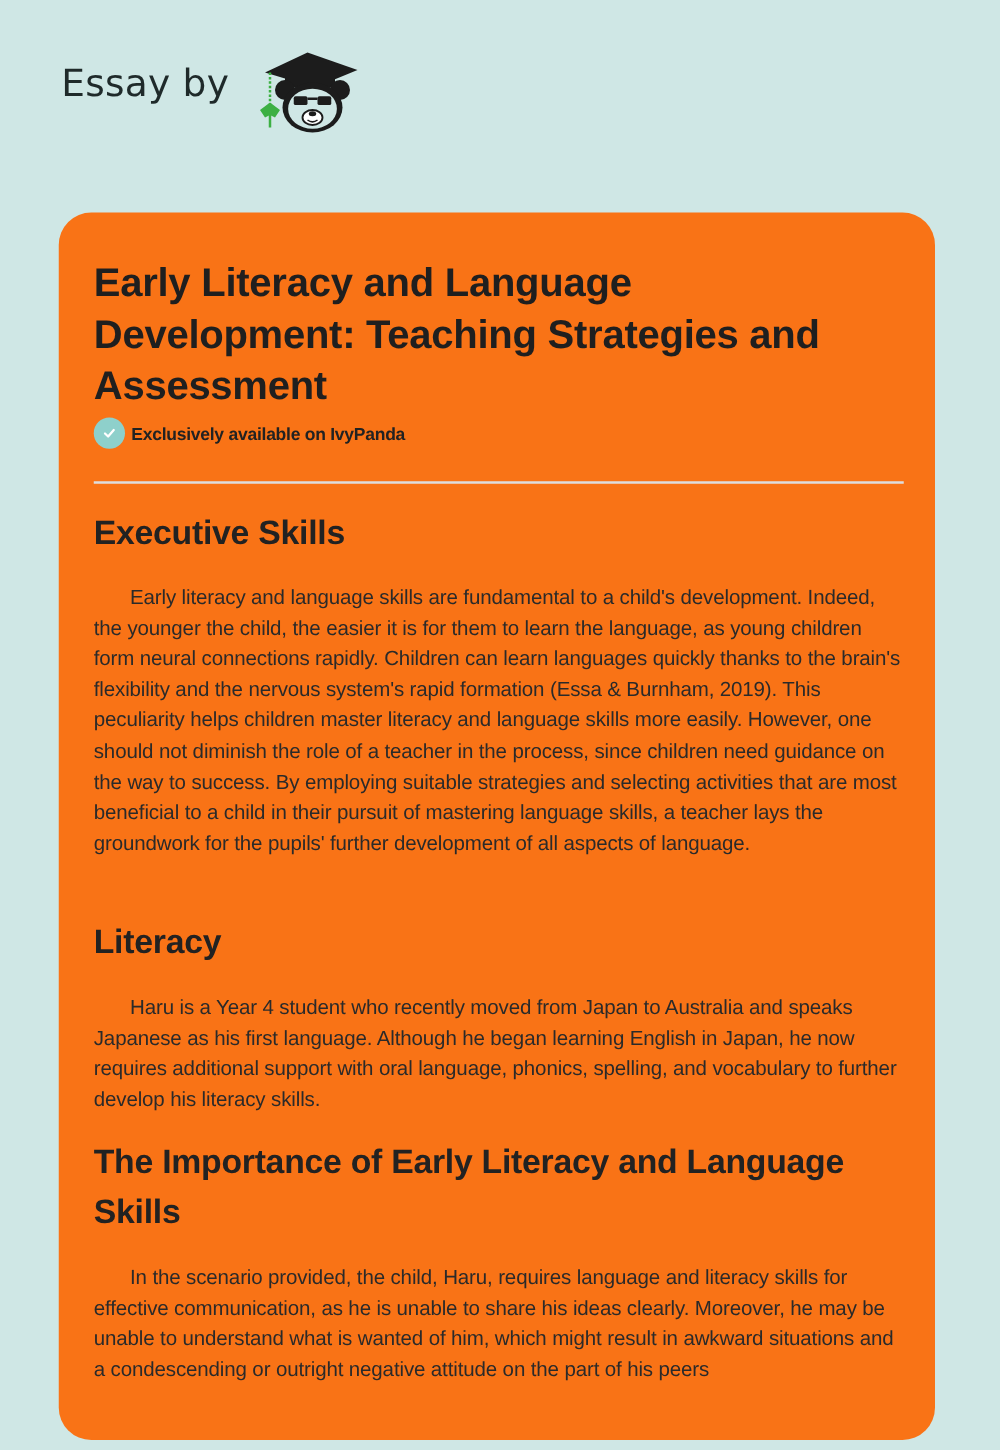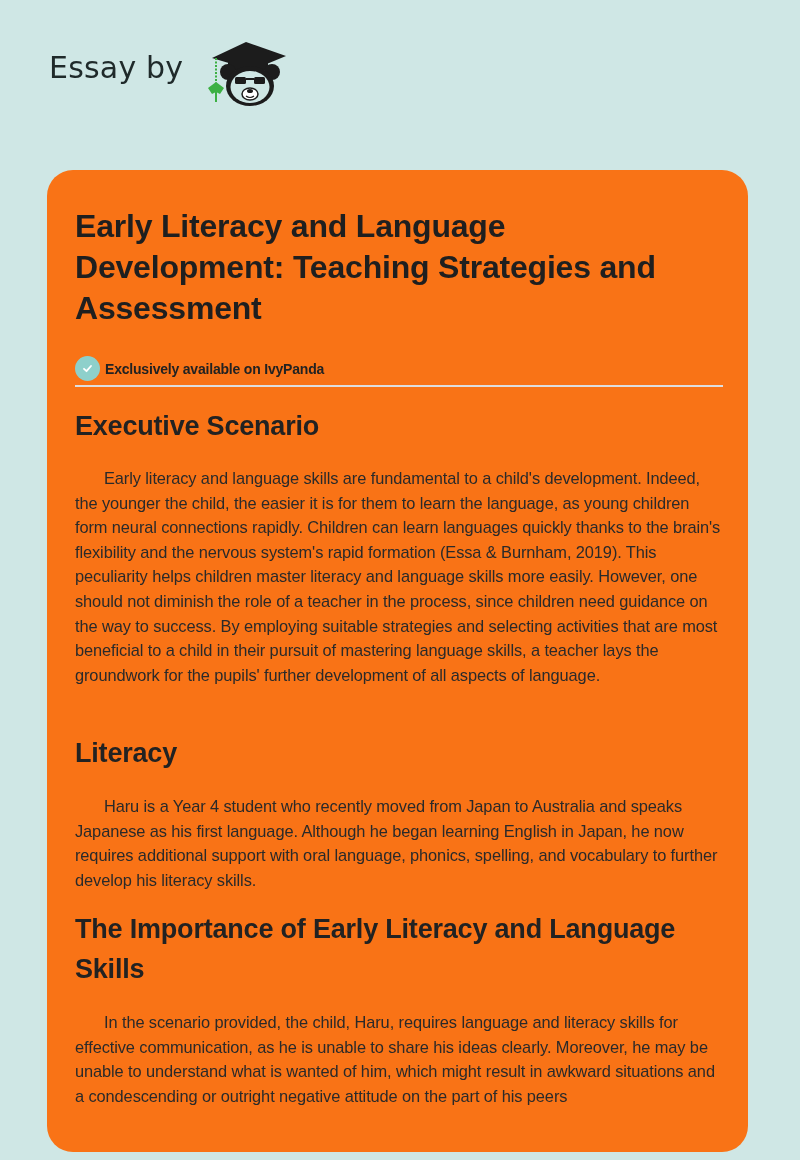--- a/index.html
+++ b/index.html
@@ -32,21 +32,21 @@
       position: absolute; left: 47px; top: 130px; width: 701px; height: 982px;
       background: #f97316; border-radius: 26px; overflow: hidden; margin-top: 40px;
     }
     .content { position: absolute; left: 28px; top: 0; width: 648px; }
     h1.title {
       margin: 0; position: absolute; top: 36px; left: 0; width: 640px;
       font-size: 32px; line-height: 41px; font-weight: bold; color: #1f1f1f;
       letter-spacing: -0.2px;
     }
     .badge {
-      position: absolute; top: 186px; left: 0; display: flex; align-items: center;
+      position: absolute; top: 164px; left: 0; display: flex; align-items: center;
     }
     .check {
       width: 25px; height: 25px; border-radius: 50%; background: #8ed0cb;
       display: flex; align-items: center; justify-content: center; margin-right: 5px;
     }
     .badge-text { font-size: 14px; font-weight: bold; color: #222; letter-spacing: -0.2px; }
     .divider {
       position: absolute; top: 215px; left: 0; width: 648px; height: 2px; background: #dedede;
     }
     h2 {
@@ -98,21 +98,21 @@
       <span class="check">
         <svg width="13" height="13" viewBox="0 0 13 13">
             <path d="M3,6.8 L5.5,9.2 L10,4" stroke="#ffffff" stroke-width="1.8" fill="none" stroke-linecap="round" stroke-linejoin="round"></path>
           </svg>
       </span>
       <span class="badge-text">Exclusively available on IvyPanda</span>
     </div>
 
     <div class="divider"></div>
 
-    <h2 style="top:236px;">Executive Scenario</h2>
+    <h2 style="top:236px;">Executive Skills</h2>
     <p class="body" style="top:296px;">Early literacy and language skills are fundamental to a child's development. Indeed, the younger the child, the easier it is for them to learn the language, as young children form neural connections rapidly. Children can learn languages quickly thanks to the brain's flexibility and the nervous system's rapid formation (Essa &amp; Burnham, 2019). This peculiarity helps children master literacy and language skills more easily. However, one should not diminish the role of a teacher in the process, since children need guidance on the way to success. By employing suitable strategies and selecting activities that are most beneficial to a child in their pursuit of mastering language skills, a teacher lays the groundwork for the pupils' further development of all aspects of language.</p>
 
     <h2 style="top:563px;">Literacy</h2>
     <p class="body" style="top:624px;">Haru is a Year 4 student who recently moved from Japan to Australia and speaks Japanese as his first language. Although he began learning English in Japan, he now requires additional support with oral language, phonics, spelling, and vocabulary to further develop his literacy skills.</p>
 
     <h2 style="top:739px;">The Importance of Early Literacy and Language Skills</h2>
     <p class="body" style="top:840px;">In the scenario provided, the child, Haru, requires language and literacy skills for effective communication, as he is unable to share his ideas clearly. Moreover, he may be unable to understand what is wanted of him, which might result in awkward situations and a condescending or outright negative attitude on the part of his peers</p>
   </div>
 </div>
 

